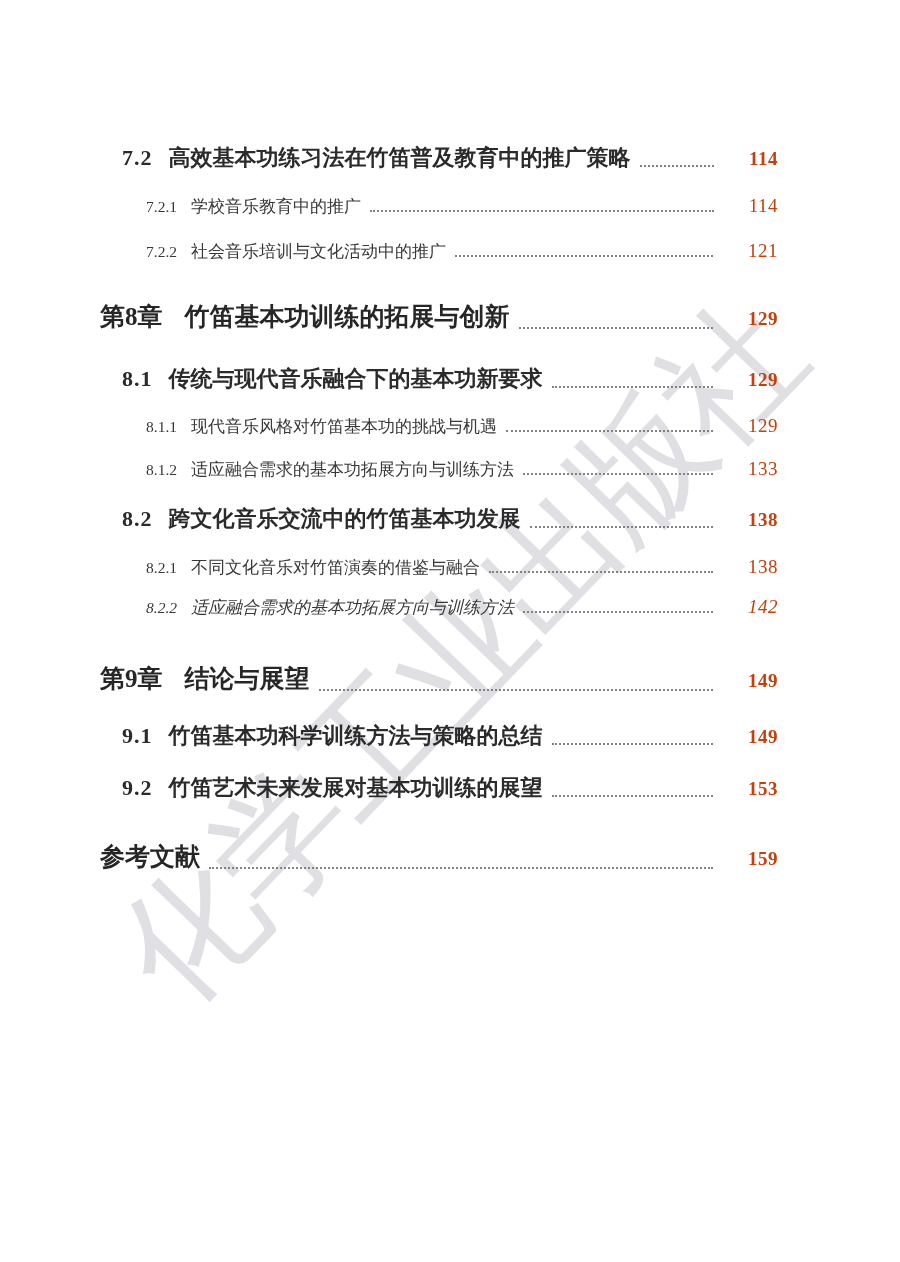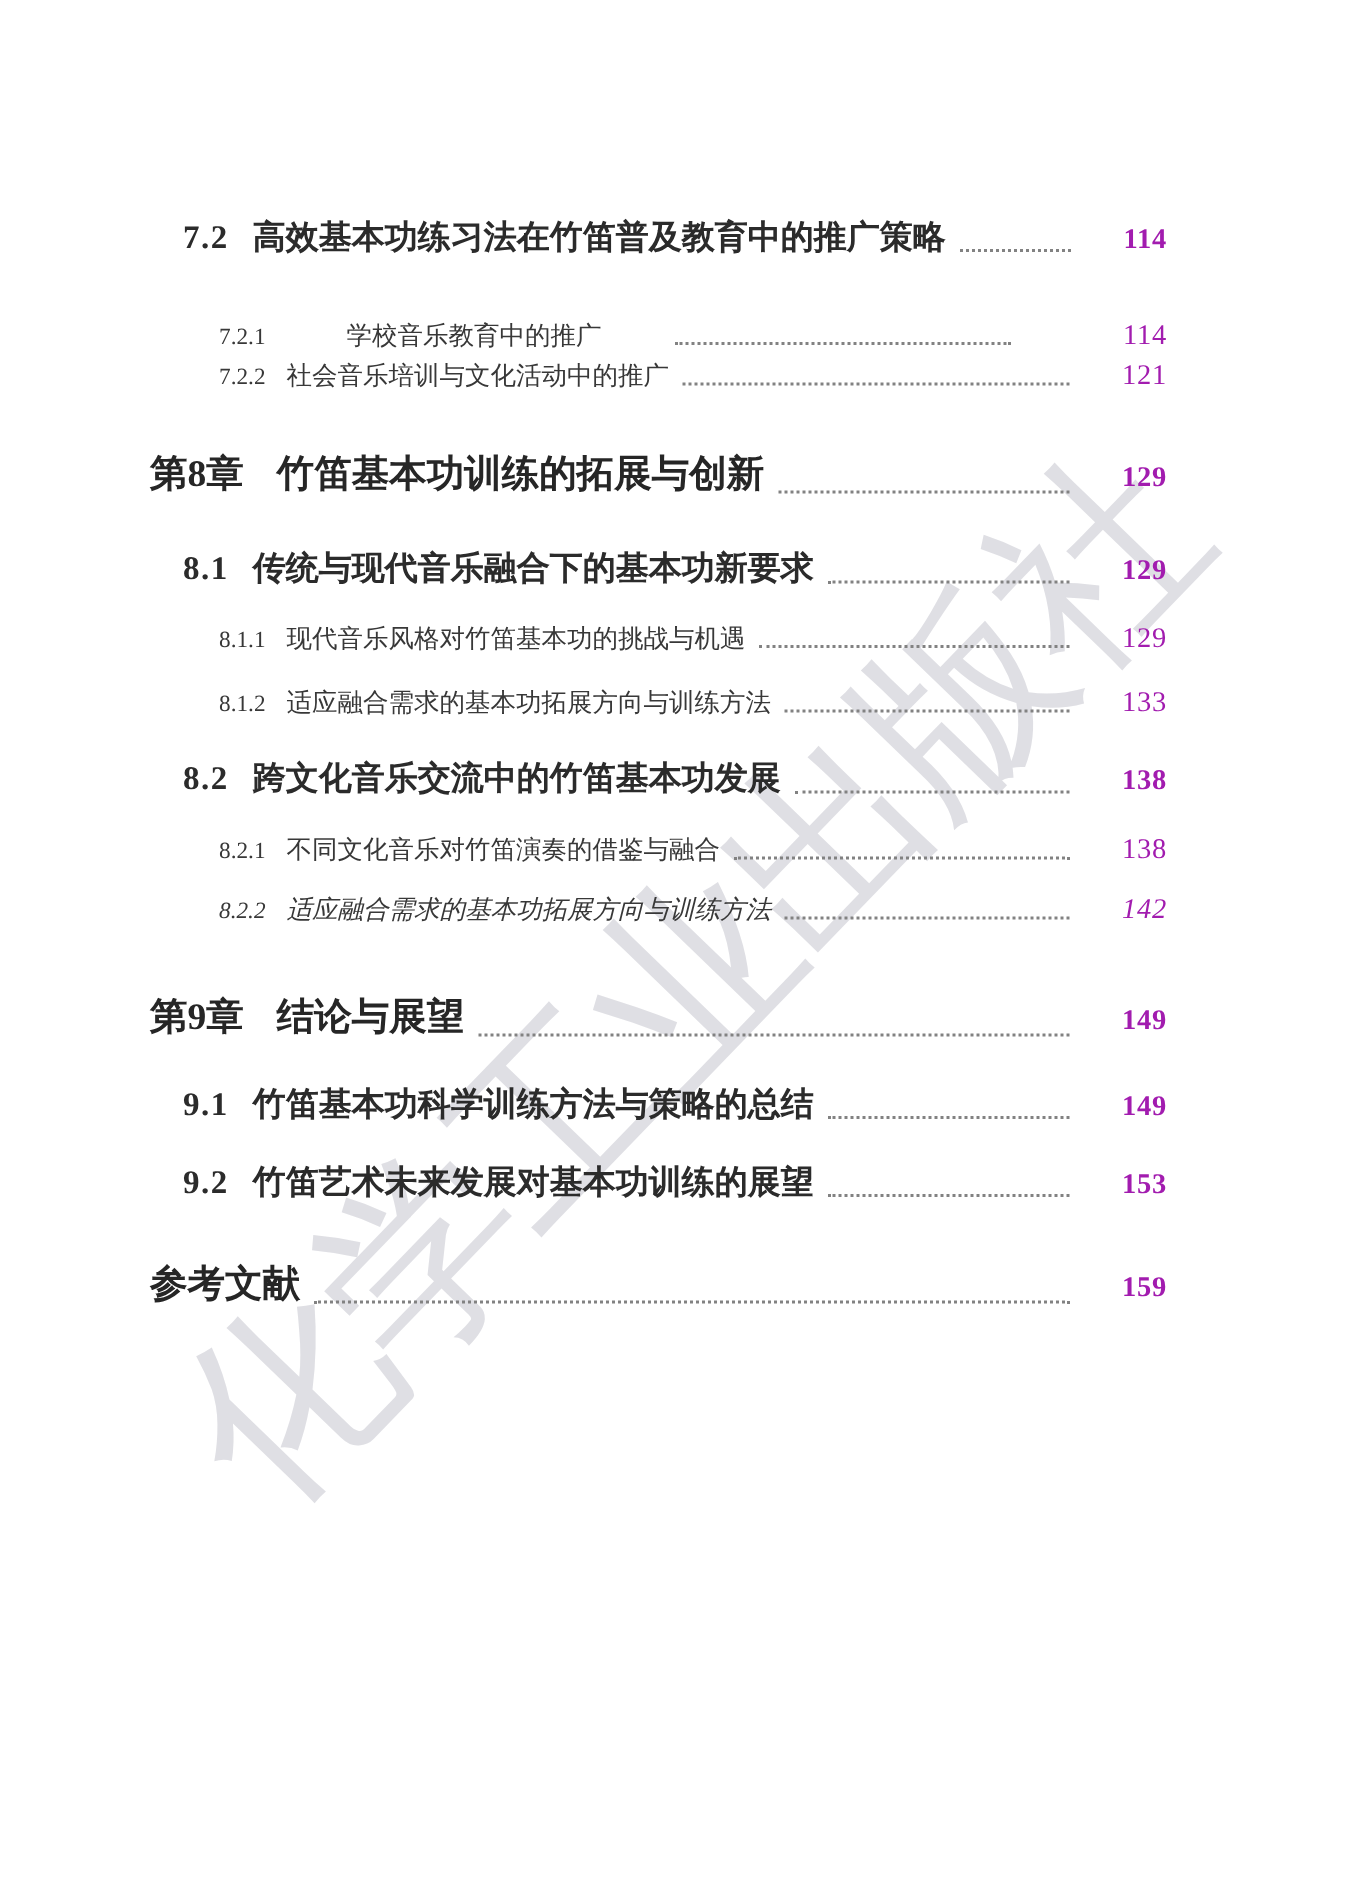--- a/index.html
+++ b/index.html
@@ -60,21 +60,21 @@
     align-self: flex-end;
     height: 0;
     border-bottom: 2px dotted #828282;
     margin: 0 5px 7px 9px;
     min-width: 30px;
   }
   .toc-row .page-num {
     flex: 0 0 auto;
     font-family: "Liberation Serif", serif;
     font-size: 19px;
-    color: #a21caf;
+    color: #c2410c;
     letter-spacing: 0.5px;
     margin-left: 30px;
   }
   
   .lv-chapter {
     font-size: 25px;
     line-height: 34px;
     font-weight: bold;
     color: #262626;
   }
@@ -92,21 +92,21 @@
   .lv-sub {
     font-size: 17px;
     line-height: 24px;
     font-weight: normal;
     color: #383838;
     padding-left: 46px;
   }
   .lv-sub .num { margin-right: 14px; font-size: 15.5px; }
   
   #r1  { top: 143px; }
-  #r2  { top: 212px; gap: 40px; }
+  #r2  { top: 194px; }
   #r3  { top: 239px; justify-content: space-between; }
   #r4  { top: 300px; }
   #r5  { top: 364px; }
   #r6  { top: 414px; }
   #r7  { top: 457px; }
   #r8  { top: 504px; }
   #r9  { top: 555px; }
   #r10 { top: 595px; font-style: italic; }
   #r11 { top: 662px; }
   #r12 { top: 721px; text-align: right; }

